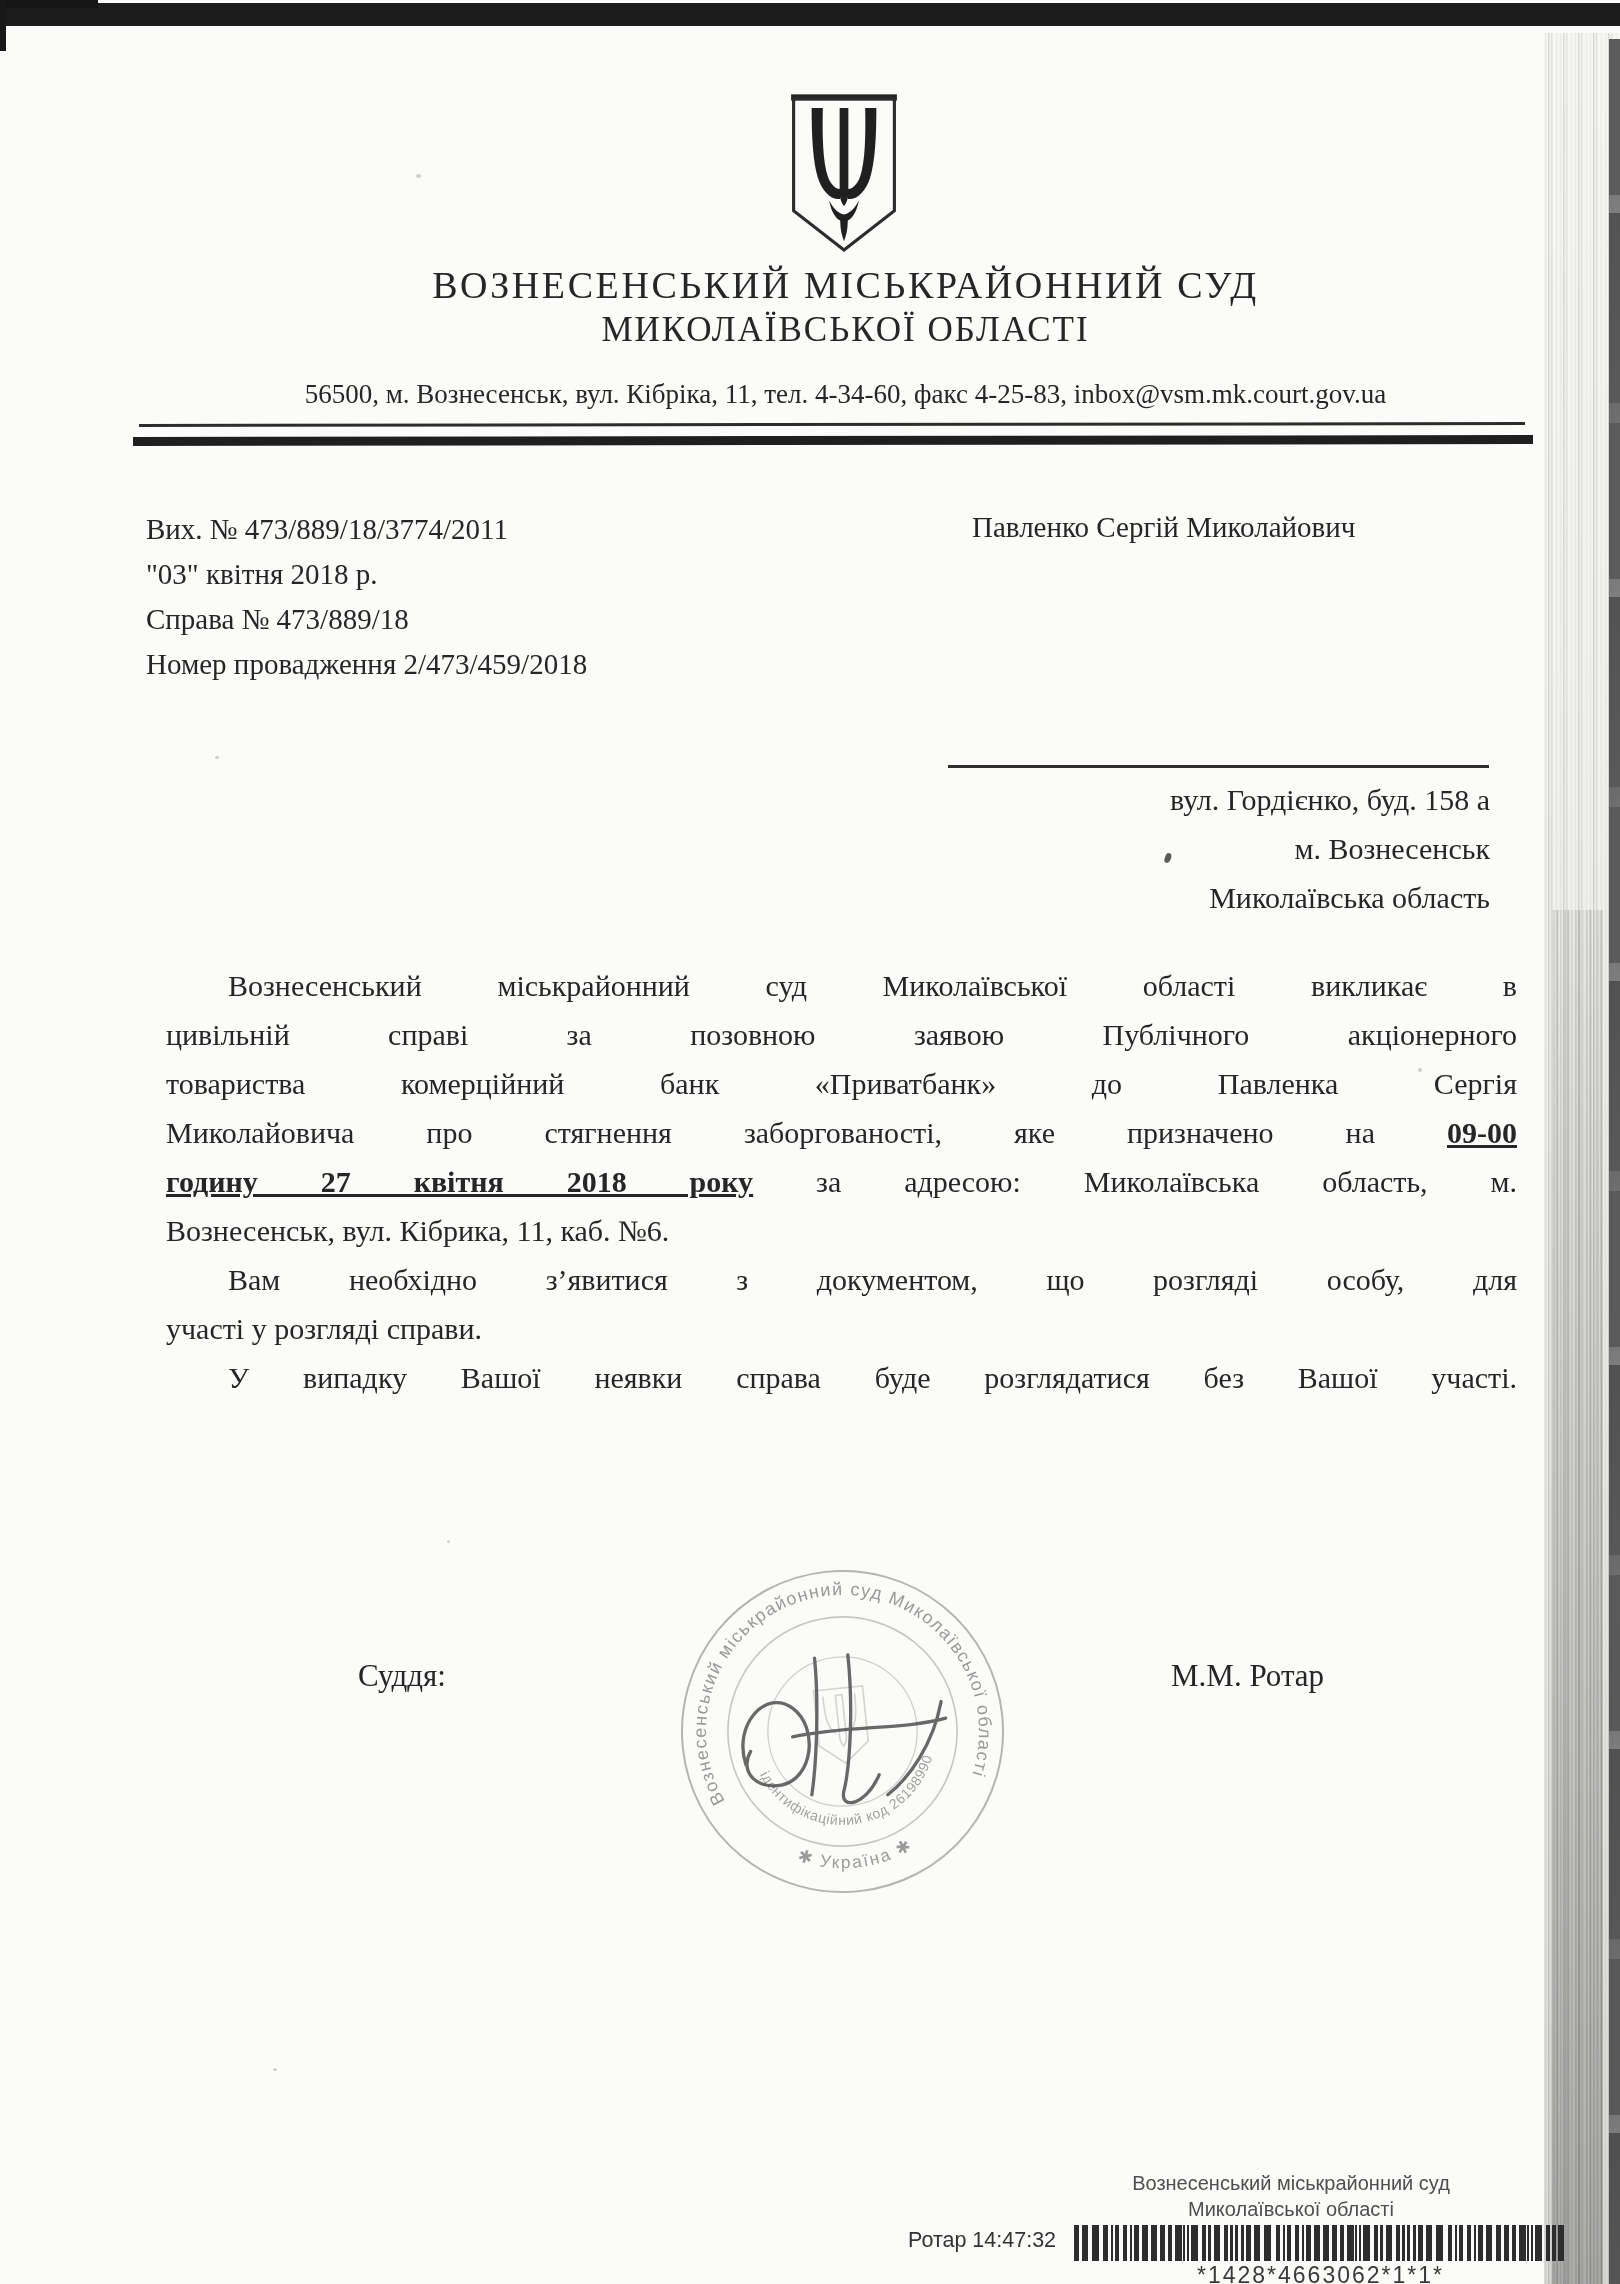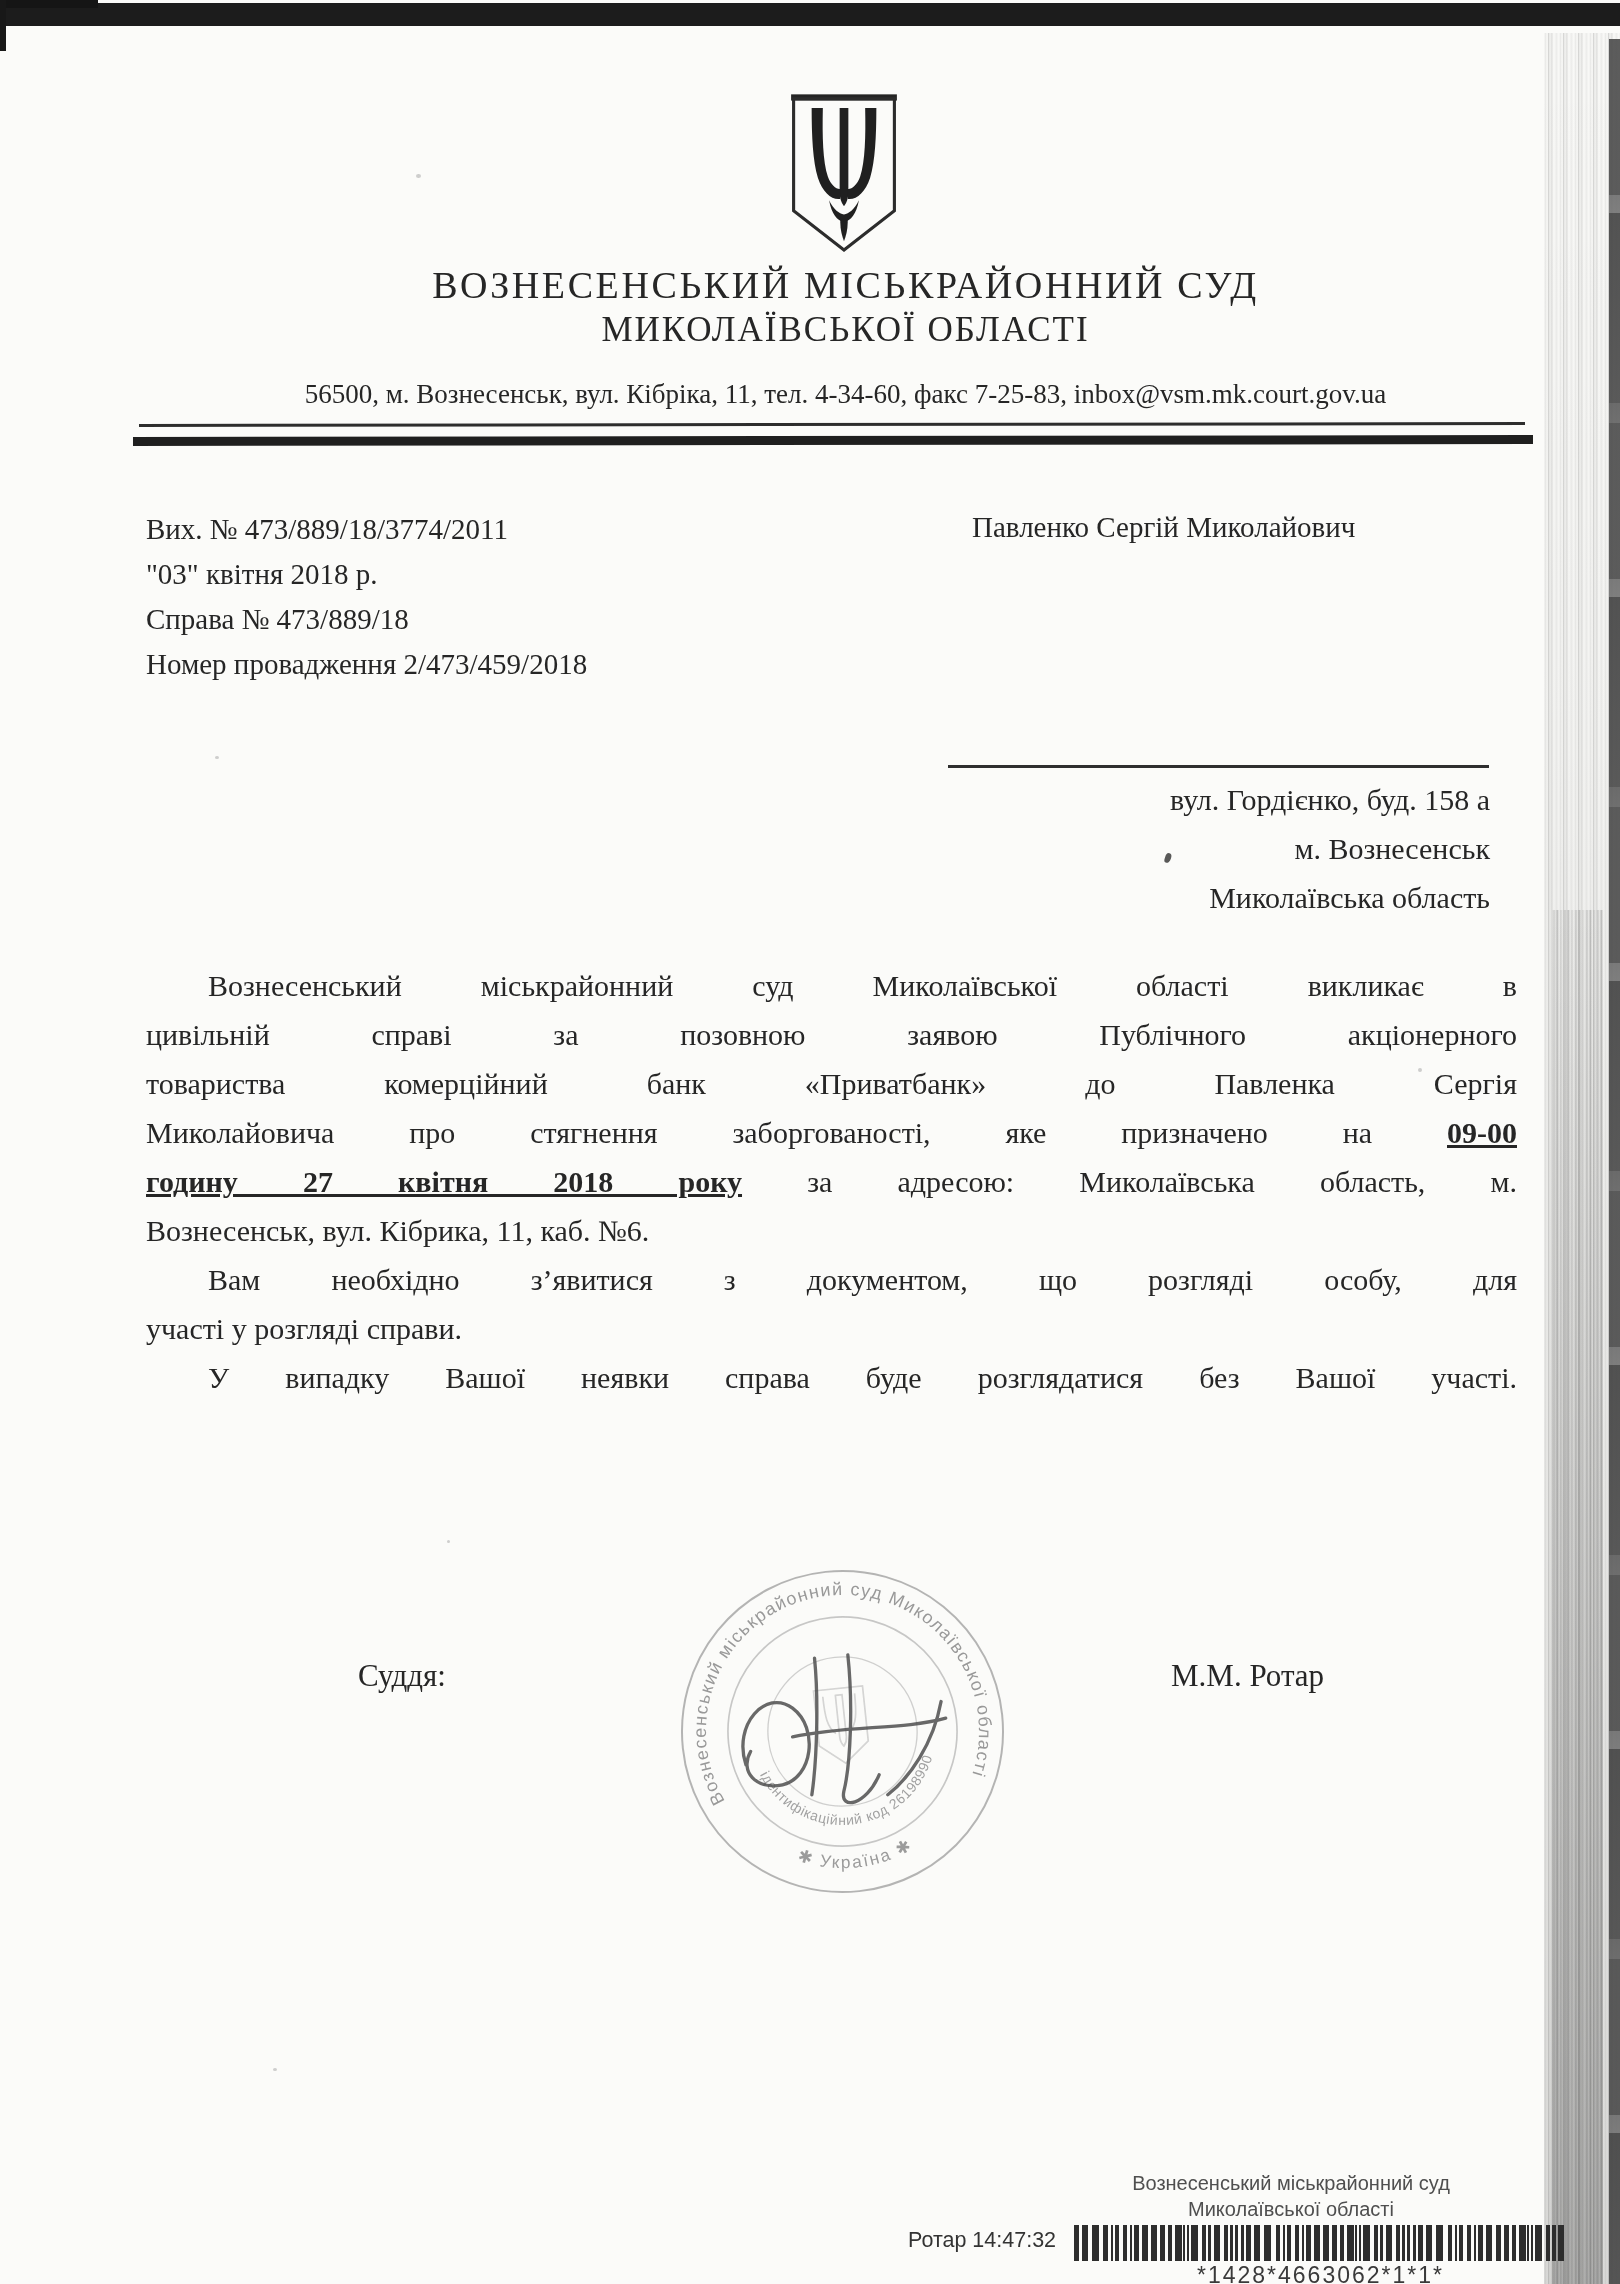--- a/index.html
+++ b/index.html
@@ -51,21 +51,21 @@
   .rule-thin {left:139px;top:423px;width:1386px;height:3.3px;background:#2d2d2d;transform:rotate(-0.08deg);}
   .rule-thick{left:133px;top:436px;width:1400px;height:9px;background:#1f1f1f;transform:rotate(-0.08deg);}
   
   .ref-block{left:146px;top:507px;font-size:29px;line-height:45px;white-space:nowrap;}
   .recipient-name{left:972px;top:511px;font-size:29px;white-space:nowrap;}
   
   .addr-underline{left:948px;top:765px;width:541px;height:3.3px;background:#2f2f2f;}
   .recipient-address{right:131px;top:775px;font-size:30px;line-height:49px;text-align:right;white-space:nowrap;}
   
   .body-text{left:146px;top:961px;width:1371px;font-size:30px;}
-  .body-text .line{height:49px;line-height:49px;white-space:nowrap;}
+  .body-text .line{height:49px;line-height:49px;white-space:nowrap;margin-left:20px;}
   .body-text .line.j{white-space:normal;text-align:justify;text-align-last:justify;}
   .body-text .line.ind{padding-left:62px;}
   .body-text strong{font-weight:bold;text-decoration:underline;}
   
   .judge-label{left:358px;top:1658px;font-size:31px;}
   .judge-name{left:1171px;top:1658px;font-size:31px;white-space:nowrap;}
   .stamp{left:676px;top:1565px;width:333px;height:333px;}
   
   .footer-court{left:1031px;width:520px;text-align:center;font-family:"Liberation Sans",sans-serif;color:#4f4f4f;white-space:nowrap;}
   .footer-court1{top:2172px;font-size:20px;}
@@ -102,21 +102,21 @@
       <path d="M38 24 L56 24 C55 70 56 110 64 134 C69 148 78 155 84 154 L84 170 C70 172 56 160 48 136 C40 110 38 70 38 24 Z"></path>
       <path d="M142 24 L124 24 C125 70 124 110 116 134 C111 148 102 155 96 154 L96 170 C110 172 124 160 132 136 C140 110 142 70 142 24 Z"></path>
       <path d="M66 172 C74 188 82 193 90 195 C98 193 106 188 114 172 C110 194 101 205 90 207 C79 205 70 194 66 172 Z"></path>
       <path d="M84 196 L96 196 L96 208 C96 220 93 230 90 238 C87 230 84 220 84 208 Z"></path>
     </g>
   </svg>
 </div>
 
 <div class="abs mast-center court-line1">ВОЗНЕСЕНСЬКИЙ МІСЬКРАЙОННИЙ СУД</div>
 <div class="abs mast-center court-line2">МИКОЛАЇВСЬКОЇ ОБЛАСТІ</div>
-<div class="abs mast-center mast-address">56500, м. Вознесенськ, вул. Кібріка, 11, тел. 4-34-60, факс 7-25-83, inbox@vsm.mk.court.gov.ua</div>
+<div class="abs mast-center mast-address">56500, м. Вознесенськ, вул. Кібріка, 11, тел. 4-34-60, факс 4-25-83, inbox@vsm.mk.court.gov.ua</div>
 <div class="abs rule-thin"></div>
 <div class="abs rule-thick"></div>
 
 <div class="abs ref-block">
   <div>Вих. № 473/889/18/3774/2011</div>
   <div>"03" квітня 2018 р.</div>
   <div>Справа № 473/889/18</div>
   <div>Номер провадження 2/473/459/2018</div>
 </div>
 

